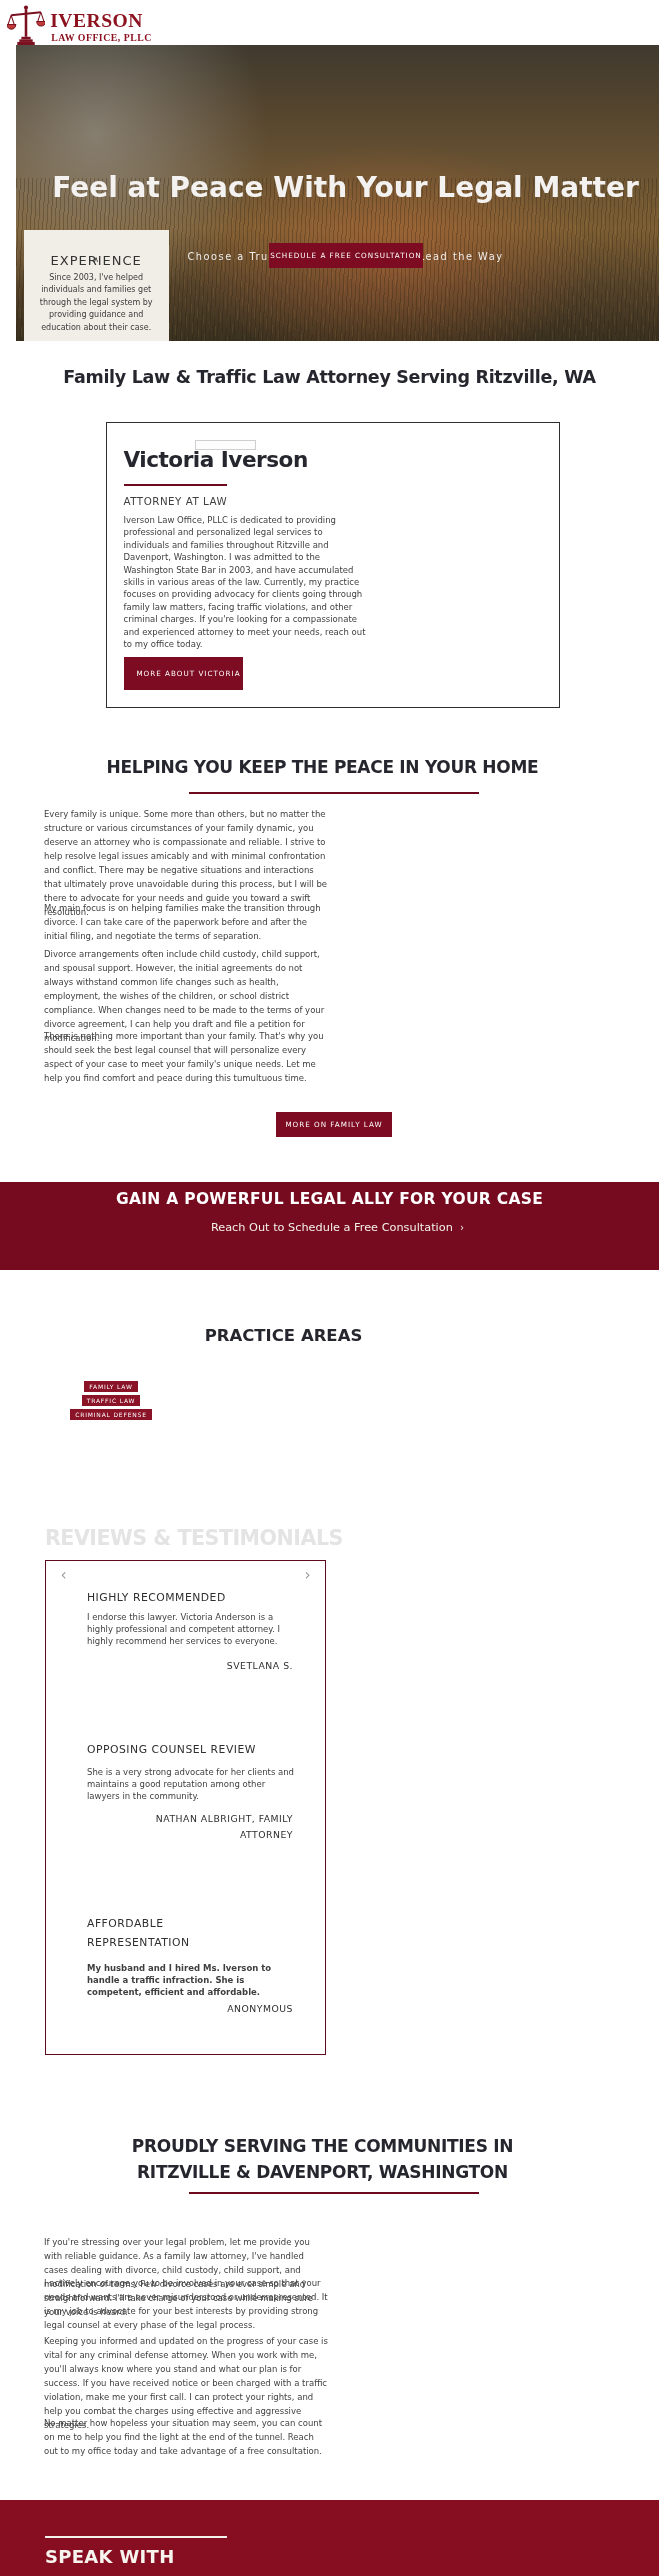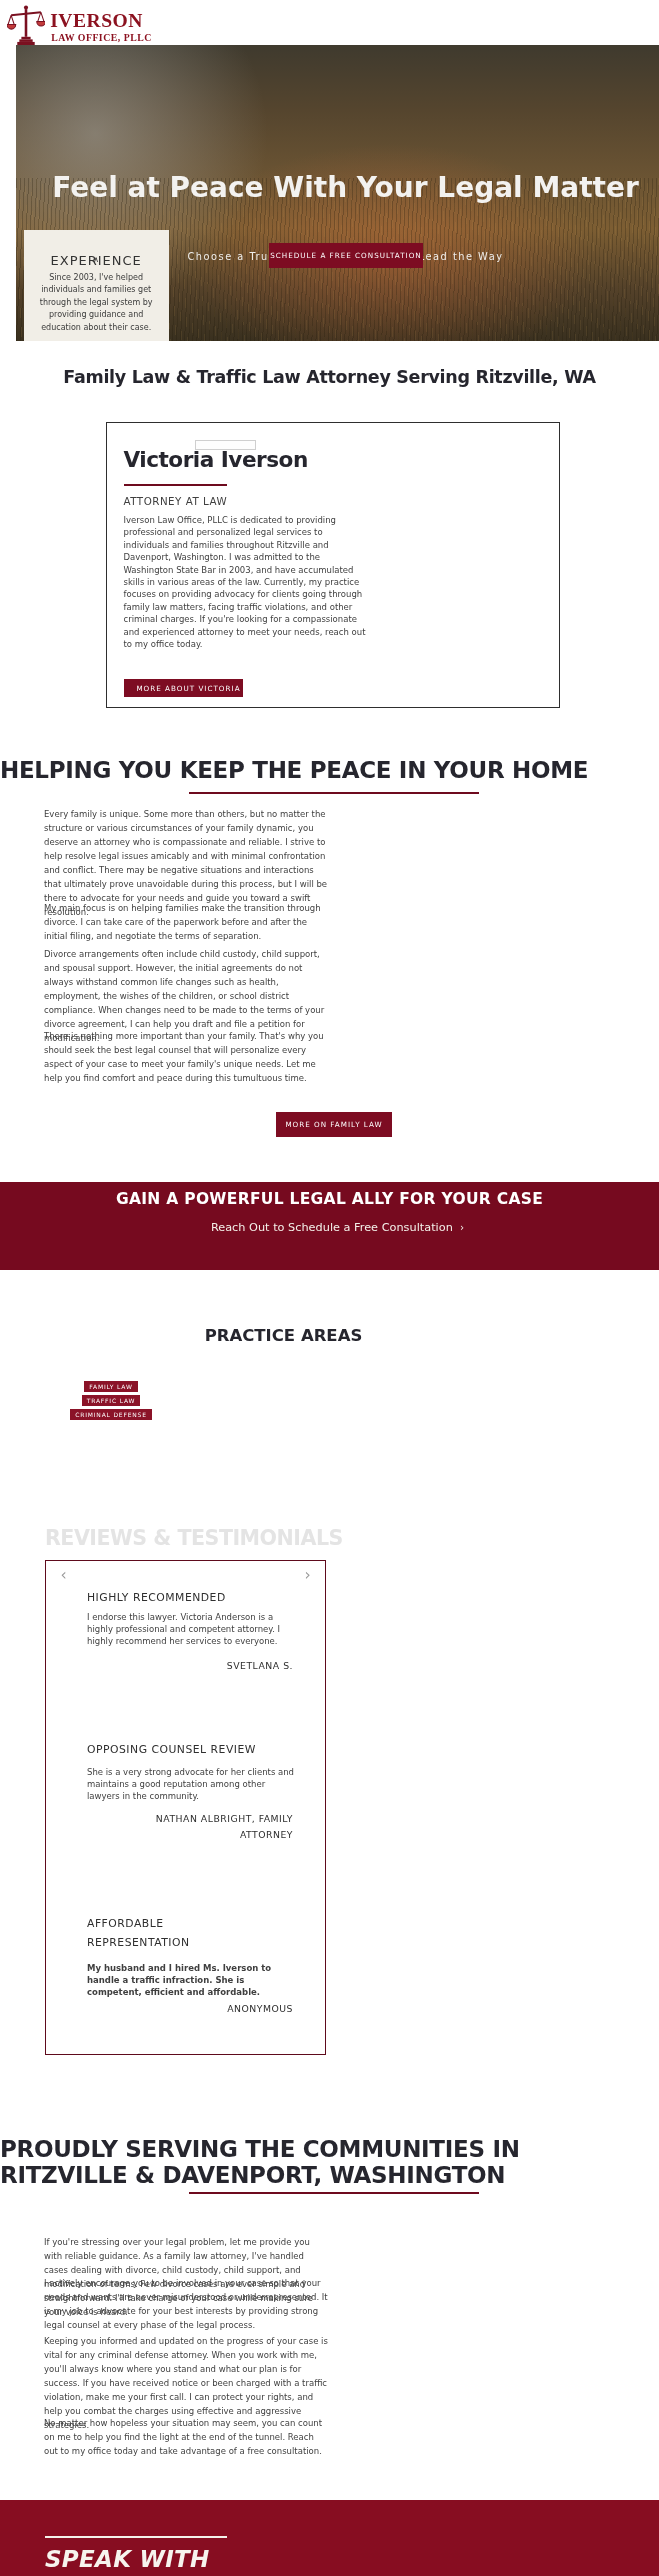--- a/index.html
+++ b/index.html
@@ -36,24 +36,24 @@
   
   .intro-heading { left:0; top:367px; width:659px; text-align:center; font-size:17.5px; font-weight:bold; color:#26262E; letter-spacing:-0.3px; }
 
   
   #attorney-card { left:106px; top:422px; width:454px; height:286px; border:1px solid #2e2e2e; background:#fff; }
   .att-img-ph { position:absolute; left:88px; top:16.5px; width:61px; height:10.8px; border:0.5px solid #cfcfcf; background:#fdfdfd; }
   .att-name { position:absolute; left:16.5px; top:24px; font-size:21.6px; font-weight:bold; color:#26262E; letter-spacing:-0.5px; }
   .att-rule { position:absolute; left:16.5px; top:61px; width:103px; height:2.1px; background:#6E0A1E; }
   .att-role { position:absolute; left:16.5px; top:72px; font-size:10.3px; color:#3F3F3F; letter-spacing:0.5px; }
   .att-bio { position:absolute; left:16.5px; top:91px; width:246px; font-size:8.5px; line-height:12.4px; color:#3f3f3f; }
-  .att-cta { position:absolute; left:16.5px; top:256px; width:119px; height:18px;padding-left:11px; }
+  .att-cta { position:absolute; left:16.5px; top:234px; width:119px; height:33px;padding-left:11px; }
 
   
-  .sec-heading { width:645px; font-size:23px; font-weight:bold; color:#26262E; letter-spacing:-0.3px; }
+  .sec-heading { width:645px; text-align:center; font-size:17px; font-weight:bold; color:#26262E; letter-spacing:-0.3px; }
   .maroon-rule { height:1.5px; background:#6E0A1E; }
   .body-col { width:284px; font-size:8.5px; line-height:14px; color:#3f3f3f; }
   .family-cta { left:276px; top:1112px; width:116px; height:25px; }
 
   
   #banner { left:0; top:1182px; width:659px; height:88px; background:#760A1F; color:#fff; }
   .banner-title { position:absolute; left:0; top:8.2px; width:100%; text-align:center; font-size:15.5px; font-weight:bold; letter-spacing:0.3px; }
   .banner-link { position:absolute; left:0; top:39px; width:100%; text-align:center; font-size:11.3px; color:#f4f1ea; cursor:pointer;padding-left:16px; }
   .banner-link .chev { margin-left:7.2px; font-size:10.3px; }
 
@@ -69,21 +69,21 @@
   .t-title { position:absolute; left:41px; width:185px; font-size:10.8px; letter-spacing:0.5px; color:#2f2f2f; line-height:18.5px; }
   .t-text { position:absolute; left:41px; width:208px; font-size:8.5px; line-height:12px; color:#3f3f3f; }
   .t-author { position:absolute; left:82px; width:165px; text-align:right; font-size:9.3px; letter-spacing:0.5px; color:#2f2f2f; line-height:16px; }
 
   
   .serving-p { left:44px; }
 
   
   #contact { left:0; top:2500px; width:659px; height:412px; background:#870D21; }
   .c-rule { position:absolute; left:45px; width:182px; height:1.5px; background:#F4F1EA; }
-  .c-head { position:absolute; left:45px; font-size:23px; font-weight:bold; color:#F7F4EE; letter-spacing:0.3px;font-style:italic; }
+  .c-head { position:absolute; left:45px; font-size:18px; font-weight:bold; color:#F7F4EE; letter-spacing:0.3px; }
 </style>
 </head>
 <body>
 
 <div id="page">
 
   <div class="abs" id="header">
     <div class="abs logo-wrap">
       <span class="abs" style="left:0;top:1px;">
         <svg width="38" height="41" viewBox="0 0 74 80">

